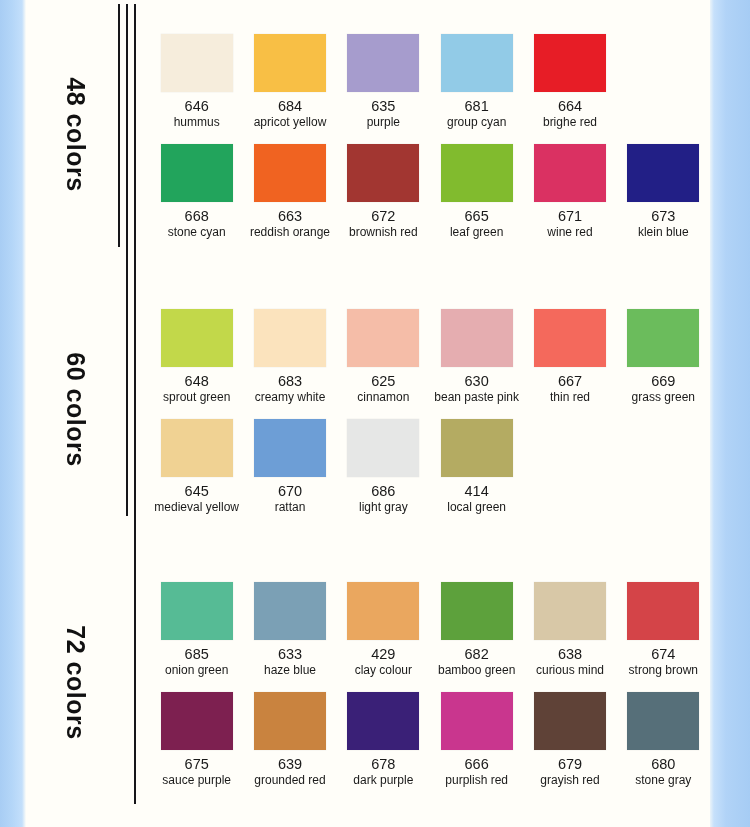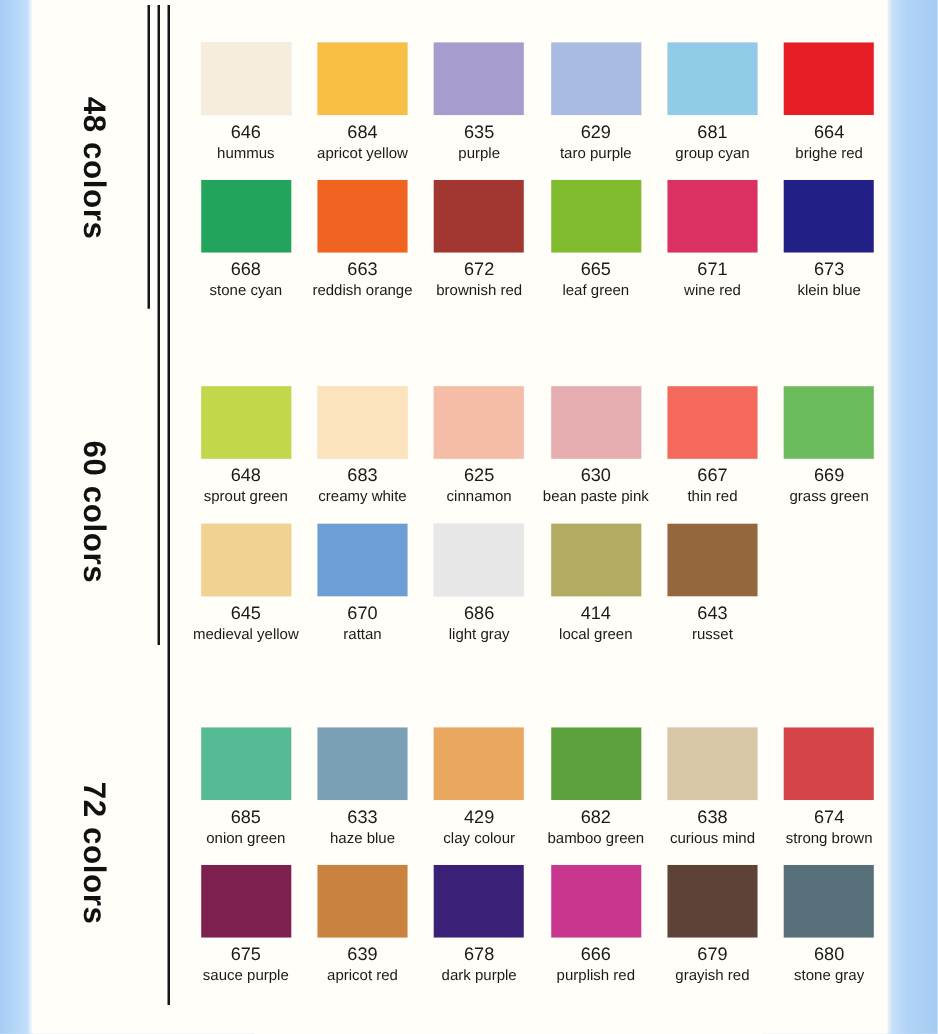--- a/index.html
+++ b/index.html
@@ -122,25 +122,20 @@
         <div class="chip" style="background:#f8bf45"></div>
         <div class="code">684</div>
         <div class="cname">apricot yellow</div>
       </div>
       <div class="cell">
         <div class="chip" style="background:#a69ccd"></div>
         <div class="code">635</div>
         <div class="cname">purple</div>
       </div>
       <div class="cell">
-        <div class="chip" style="background:#a7bbe3"></div>
-        <div class="code">629</div>
-        <div class="cname">taro purple</div>
-      </div>
-      <div class="cell">
         <div class="chip" style="background:#92cbe7"></div>
         <div class="code">681</div>
         <div class="cname">group cyan</div>
       </div>
       <div class="cell">
         <div class="chip" style="background:#e71d26"></div>
         <div class="code">664</div>
         <div class="cname">brighe red</div>
       </div>
     </div>
@@ -226,25 +221,20 @@
       <div class="cell">
         <div class="chip" style="background:#e6e7e6"></div>
         <div class="code">686</div>
         <div class="cname">light gray</div>
       </div>
       <div class="cell">
         <div class="chip" style="background:#b4ab62"></div>
         <div class="code">414</div>
         <div class="cname">local green</div>
       </div>
-      <div class="cell">
-        <div class="chip" style="background:#94673c"></div>
-        <div class="code">643</div>
-        <div class="cname">russet</div>
-      </div>
     </div>
   </div>
 
   <div class="section-label" style="top:668px;">72 colors</div>
   <div class="section" style="top:580px;">
     <div class="swatch-row">
       <div class="cell">
         <div class="chip" style="background:#56bb95"></div>
         <div class="code">685</div>
         <div class="cname">onion green</div>
@@ -277,21 +267,21 @@
     </div>
     <div class="swatch-row">
       <div class="cell">
         <div class="chip" style="background:#7d2050"></div>
         <div class="code">675</div>
         <div class="cname">sauce purple</div>
       </div>
       <div class="cell">
         <div class="chip" style="background:#c9833f"></div>
         <div class="code">639</div>
-        <div class="cname">apricot red</div>
+        <div class="cname">grounded red</div>
       </div>
       <div class="cell">
         <div class="chip" style="background:#3a2077"></div>
         <div class="code">678</div>
         <div class="cname">dark purple</div>
       </div>
       <div class="cell">
         <div class="chip" style="background:#c9368e"></div>
         <div class="code">666</div>
         <div class="cname">purplish red</div>

